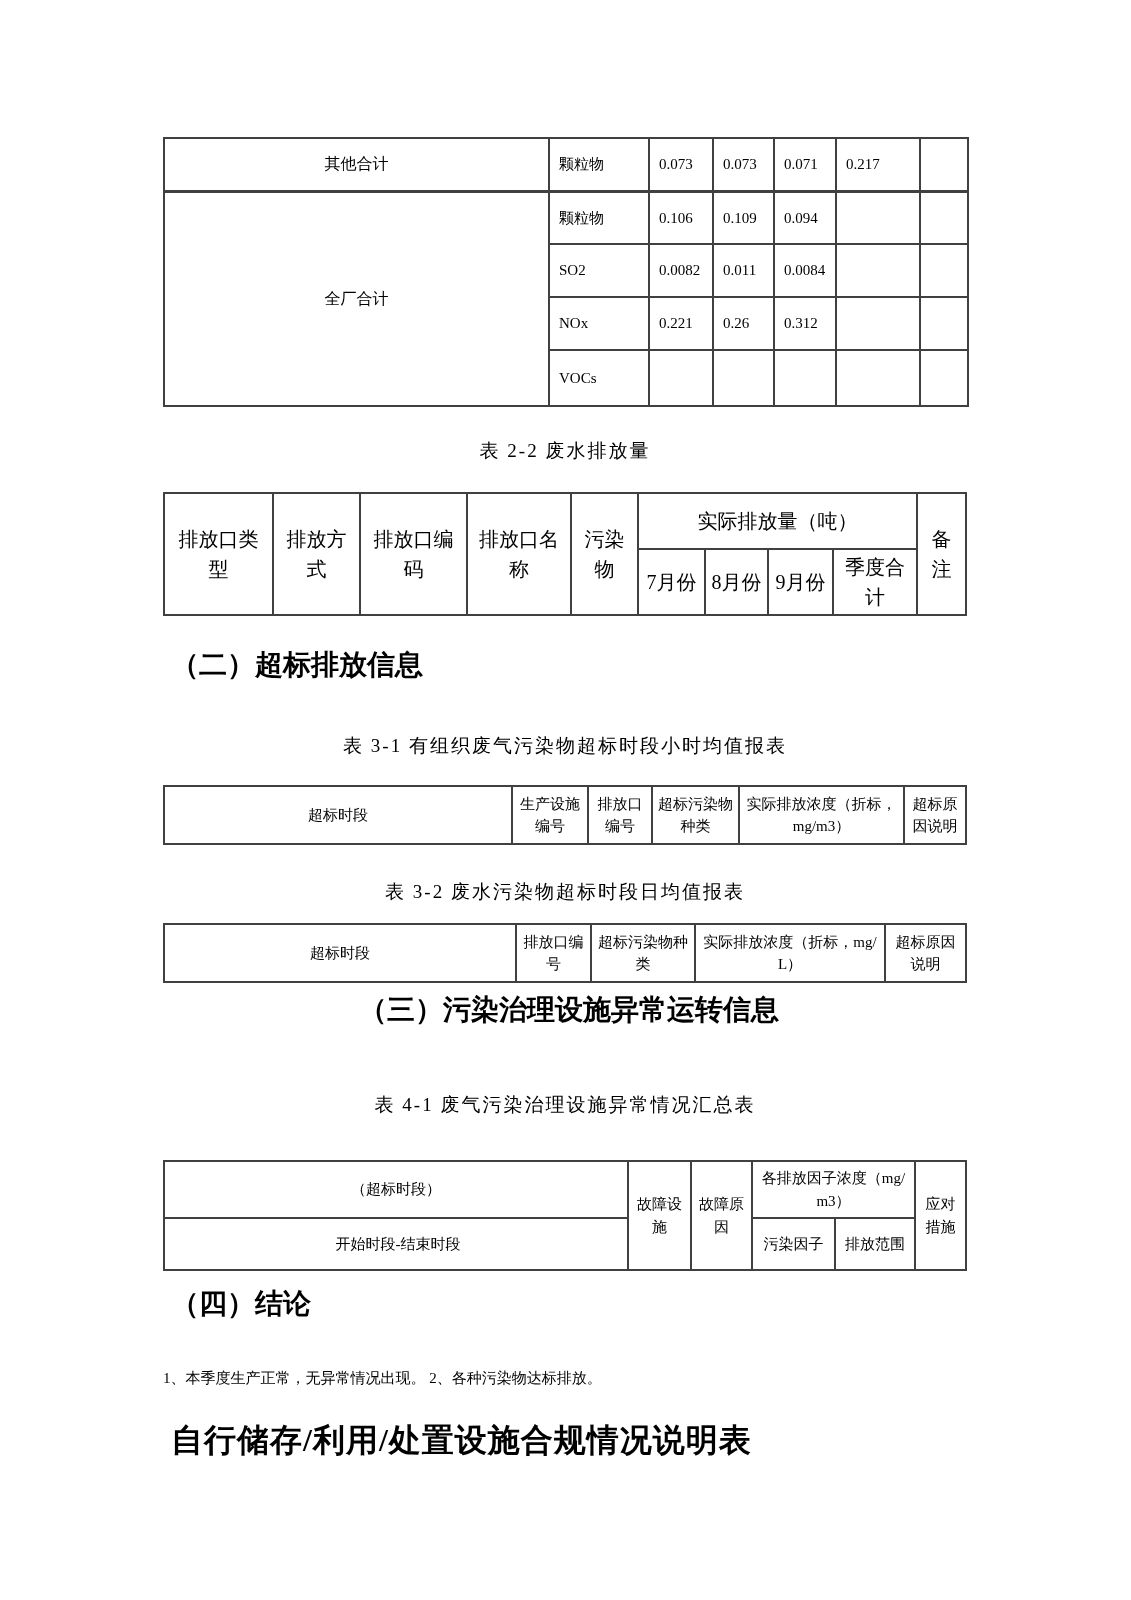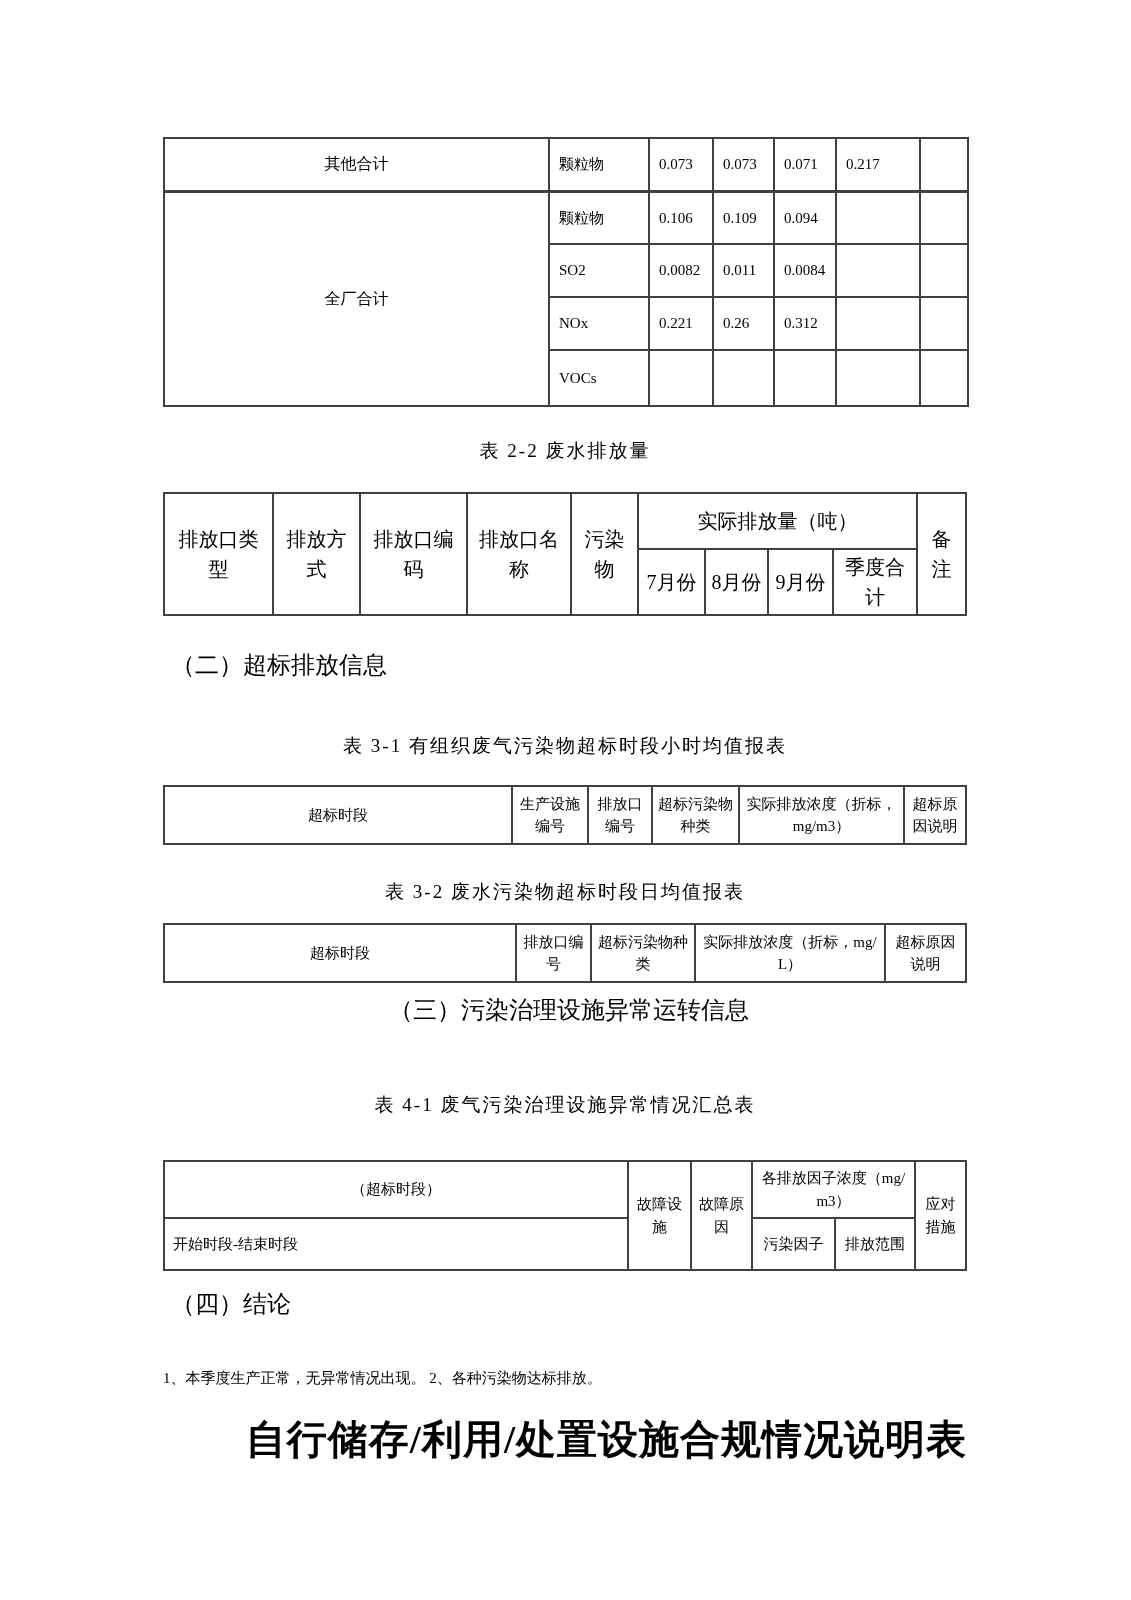--- a/index.html
+++ b/index.html
@@ -49,59 +49,58 @@
   .t2 td { font-size: 20px; }
 
   .note {
     margin-top: 22px;
     font-size: 14px;
     font-weight: bold;
     line-height: 20px;
   }
   .section-heading {
     margin-top: 32px;
-    font-size: 24px;
+    font-size: 28px;
     line-height: 34px;
     padding-left: 8px;
-    font-weight: normal;
+    font-weight: bold;
   }
   .title-3-1 { margin-top: 50px; }
   .t31 { margin-top: 26px; }
   .t31 tr { height: 58px; }
   .t31 td { font-size: 15px; }
 
   .title-3-2 { margin-top: 33px; }
   .t32 { margin-top: 18px; }
   .t32 tr { height: 58px; }
   .t32 td { font-size: 15px; }
 
   .heading-3 { margin-top: 10px; text-align: center; }
 
   .title-4-1 { margin-top: 64px; }
   .t41 { margin-top: 42px; }
   .t41 tr.r1 { height: 57px; }
   .t41 tr.r2 { height: 52px; }
   .t41 td { font-size: 15px; }
-  .t41 td.left { text-align: left; padding-left: 8px; }
+  .t41 td.left { text-align: center; padding-left: 8px; }
 
   .heading-4 { margin-top: 16px; }
 
   .conclusion {
     margin-top: 46px;
     font-size: 15px;
     line-height: 22px;
   }
   .big-title {
     margin-top: 26px;
-    font-size: 40px;
+    font-size: 32px;
     font-weight: bold;
     line-height: 50px;
     padding-left: 8px;
     letter-spacing: 1px;
-    text-align: right;
   }
 </style>
 </head>
 <body>
 
 <div class="page">
   <div class="content">
 
     <table class="t1">
       <colgroup>

